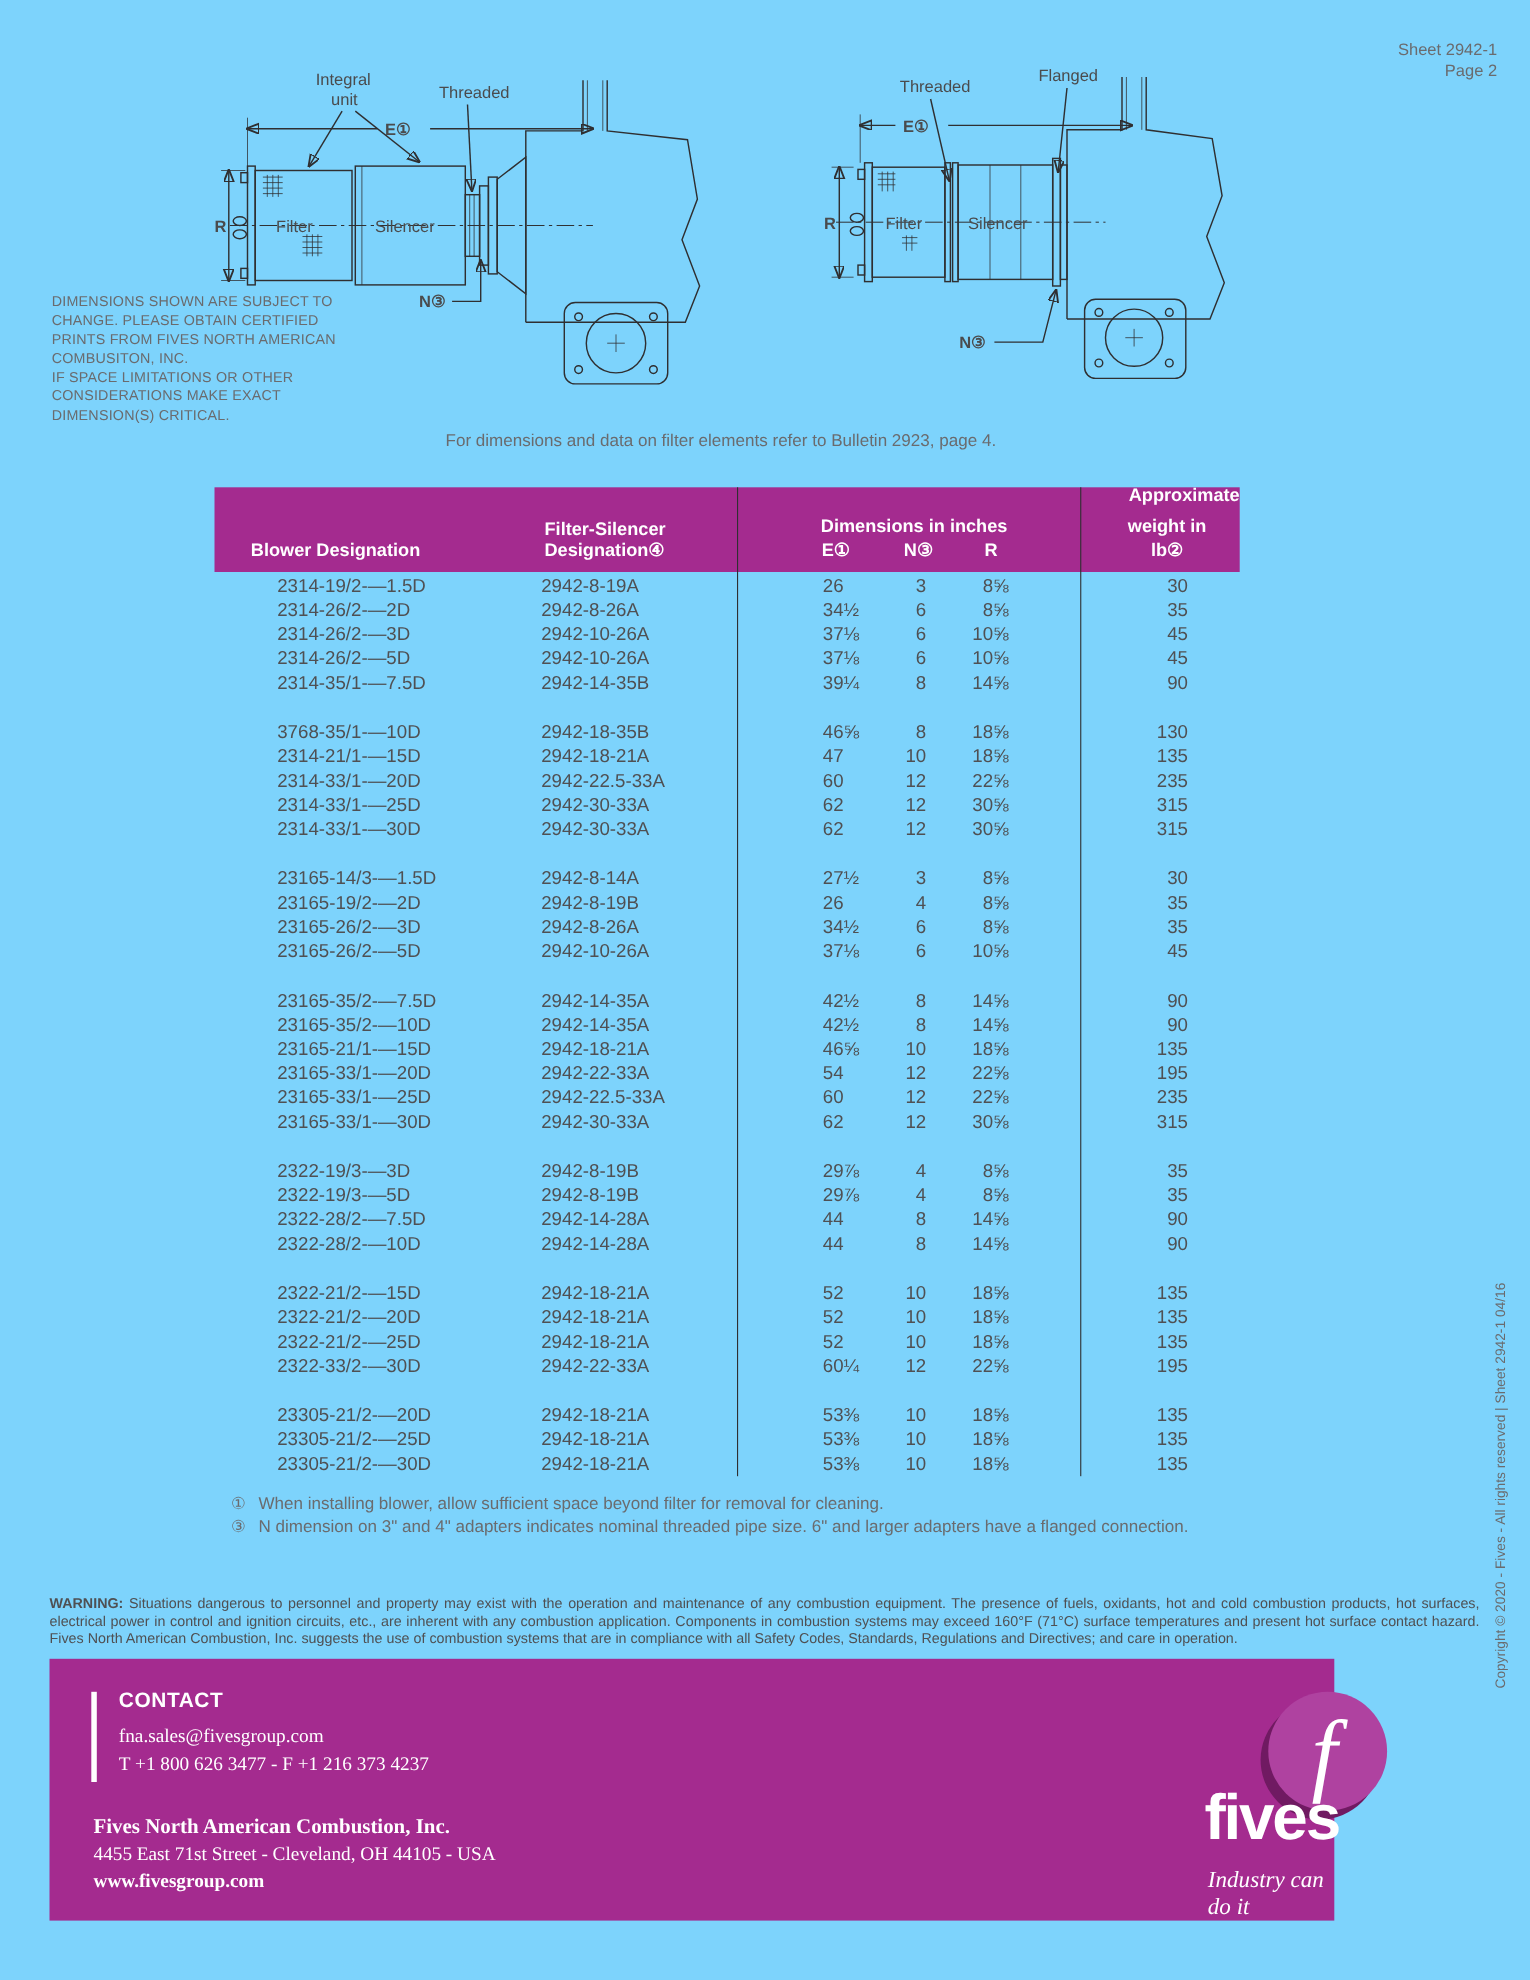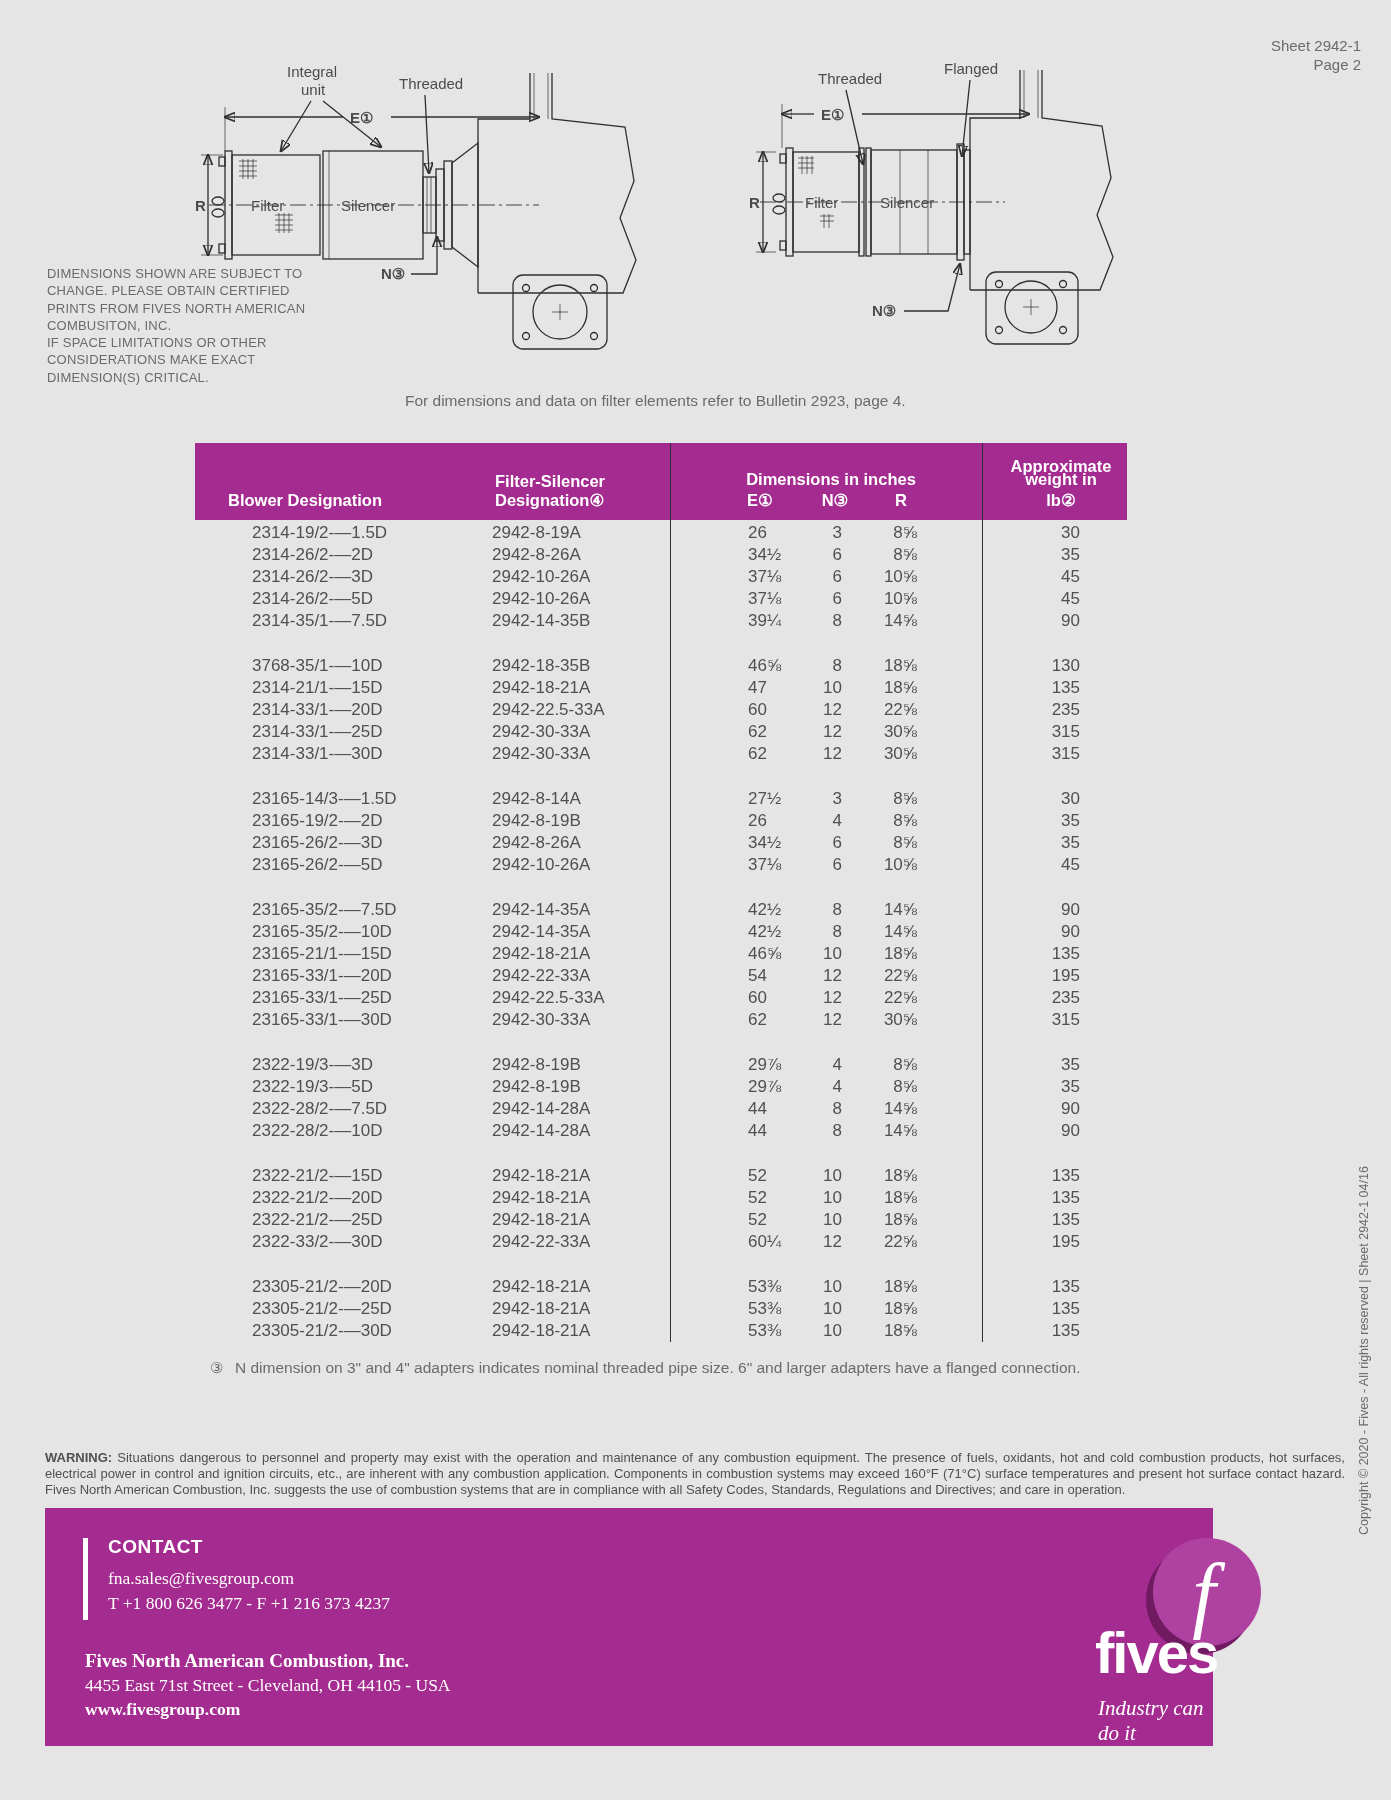--- a/index.html
+++ b/index.html
@@ -1,16 +1,16 @@
 <!DOCTYPE html>
 <html style="--accent: #A42B8F; --accent-dark: #701A62;"><head>
 <meta charset="utf-8">
 <style>
   html,body{margin:0;padding:0;background:#fff;}
-  .page{position:relative;width:1391px;height:1800px;background:#e5e5e5;overflow:hidden;
+  .page{position:relative;width:1391px;height:1800px;background:#7dd3fc;overflow:hidden;
         font-family:"Liberation Sans",sans-serif;color:#4f5053;}
   :root{--accent:#A42B8F;--accent-dark:#701A62;--gray:#6A6B6E;--ink:#2f2f31;}
 
   
   .sheet-label{position:absolute;top:36px;right:30px;text-align:right;
                font-size:15px;line-height:19px;color:var(--gray);}
 
   
   .diag{position:absolute;}
   .diag svg{display:block;}
@@ -34,21 +34,21 @@
   .t-head{position:absolute;left:0;top:0;width:932px;height:77px;background:var(--accent);
           color:#fff;font-weight:bold;font-size:16.5px;}
   .t-head div{position:absolute;white-space:nowrap;}
   .h-blower{left:33px;bottom:10px;}
   .h-fs1{left:300px;bottom:29px;}
   .h-fs2{left:300px;bottom:10px;}
   .h-dims{left:550px;bottom:31px;width:172px;text-align:center;}
   .h-e{left:552px;bottom:10px;}
   .h-n{left:620px;bottom:10px;width:40px;text-align:center;}
   .h-r{left:690px;bottom:10px;width:32px;text-align:center;}
-  .h-wt1{left:800px;bottom:44px;width:132px;text-align:center;}
+  .h-wt1{left:800px;bottom:60px;width:132px;text-align:right;}
   .h-wt2{left:800px;bottom:31px;width:132px;text-align:center;}
   .h-wt3{left:800px;bottom:10px;width:132px;text-align:center;}
   .t-body{position:absolute;left:0;top:77px;width:932px;padding-top:2px;}
   .t-group{margin-bottom:23px;}
   .t-row{display:grid;grid-template-columns:237px 238px 125px 47px 75px 210px;
          height:22px;line-height:22px;}
   .c-blower{padding-left:57px;}
   .c-fs{padding-left:60px;}
   .c-e{padding-left:78px;}
   .c-n{text-align:right;}
@@ -509,20 +509,21 @@
             <div class="c-r">18⅝</div>
             <div class="c-wt">135</div>
           </div>
         </div>
       </div>
     <div class="vline" style="left:475px"></div>
     <div class="vline" style="left:787px"></div>
   </div>
 
   <div class="footnotes" id="footnotes">
+      <div class="fn"><span class="fn-marker">①</span><span class="fn-text">When installing blower, allow sufficient space beyond filter for removal for cleaning.</span></div>
       <div class="fn"><span class="fn-marker">③</span><span class="fn-text">N dimension on 3" and 4" adapters indicates nominal threaded pipe size. 6" and larger adapters have a flanged connection.</span></div>
     </div>
 
   <div class="warning">
     <span class="wlabel">WARNING:</span>
     <span>Situations dangerous to personnel and property may exist with the operation and maintenance of any combustion equipment. The presence of fuels, oxidants, hot and cold combustion products, hot surfaces, electrical power in control and ignition circuits, etc., are inherent with any combustion application. Components in combustion systems may exceed 160°F (71°C) surface temperatures and present hot surface contact hazard. Fives North American Combustion, Inc. suggests the use of combustion systems that are in compliance with all Safety Codes, Standards, Regulations and Directives; and care in operation.</span>
   </div>
 
   <div class="footer">
     <div class="f-bar"></div>

